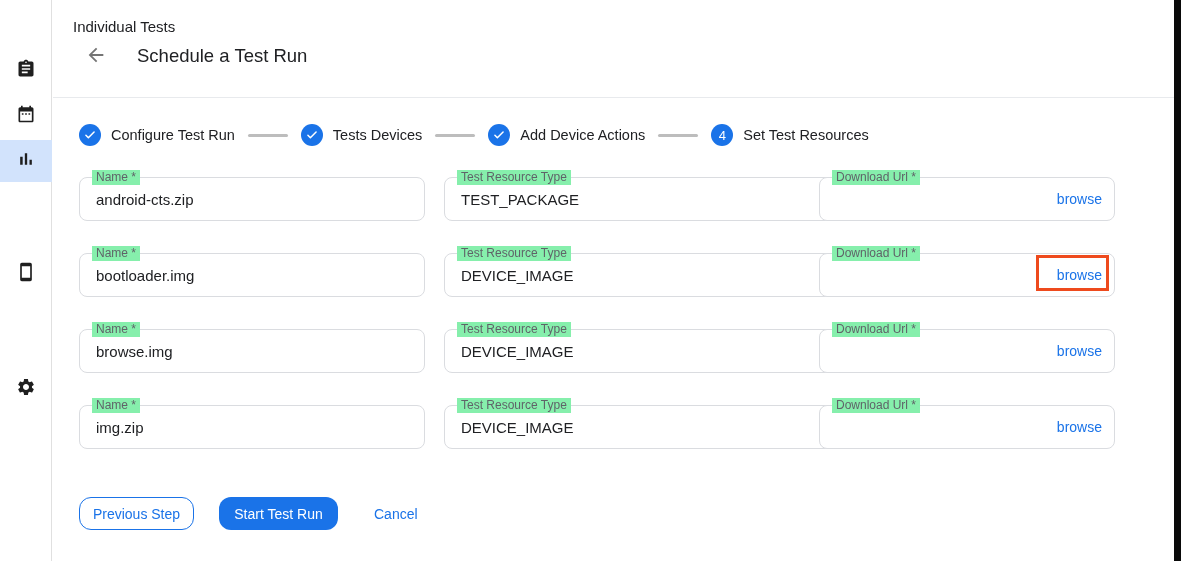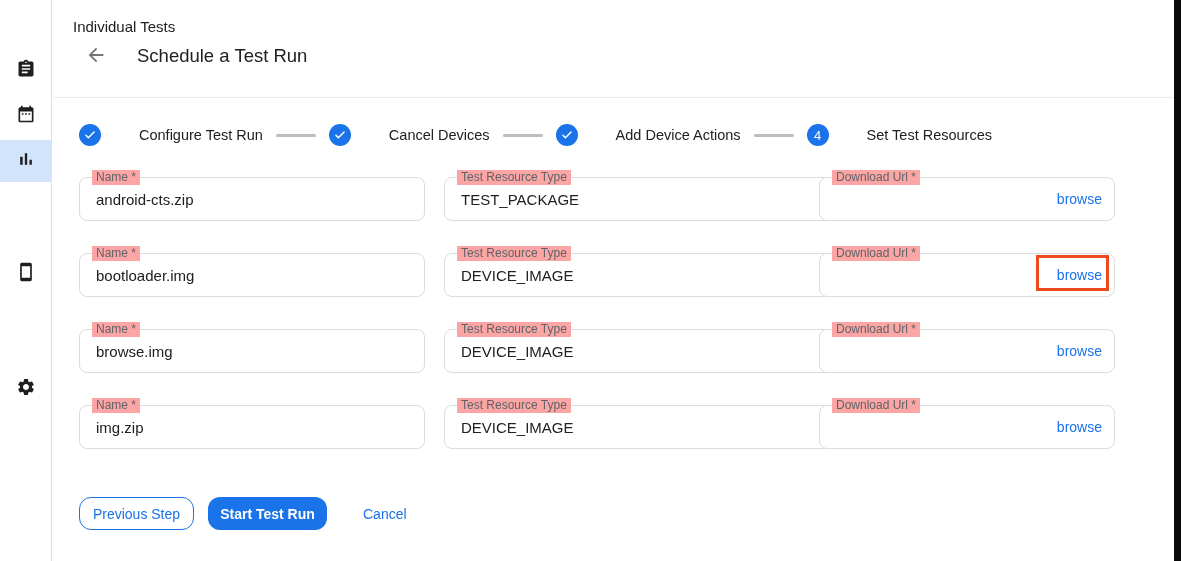--- a/index.html
+++ b/index.html
@@ -22,45 +22,45 @@
   
   .main { position:absolute; left:53px; top:0; right:7px; bottom:0; background:#fff; }
   .breadcrumb { position:absolute; left:20px; top:18px; font-size:15px; color:#202124; }
   .back-btn { position:absolute; left:30px; top:45px; width:26px; height:24px; display:flex; align-items:center; justify-content:center; cursor:pointer; }
   .back-btn svg { width:22px; height:22px; fill:#757575; }
   .page-title { position:absolute; left:84px; top:45px; font-size:18.5px; color:#202124; }
   .header-divider { position:absolute; left:0; right:0; top:97px; border-top:1px solid #e8eaed; }
 
   
   .stepper { position:absolute; left:26px; top:124px; height:22px; display:flex; align-items:center; }
-  .step { display:flex; align-items:center;gap:28px; }
+  .step { display:flex; align-items:center; }
   .step-circle { width:22px; height:22px; border-radius:50%; background:#1a73e8; color:#fff; display:flex; align-items:center; justify-content:center; flex:none; }
   .step-circle svg { width:14px; height:14px; }
   .step-num { font-size:13px; font-weight:500; }
   .step-label { margin-left:10px; font-size:14.5px; font-weight:500; color:#202124; white-space:nowrap; }
   .connector { width:40px; height:3px; border-radius:2px; background:#bdbdbd; margin:0 13px; flex:none; }
 
   
   .form-area { position:absolute; top:177px; left:26px; width:1072px; }
   .form-row { position:relative; height:44px; margin-bottom:32px; }
   .fld { position:absolute; top:0; height:44px; border:1px solid #dadce0; border-radius:8px; background:#fff; }
   .fld-name { left:0; width:346px; }
   .fld-type { left:365px; width:416px; }
   .fld-url  { left:740px; width:296px; }
-  .fld-label { position:absolute; top:-8px; left:12px; background:#fca5a5; padding:0 4px; font-size:12px; color:#5f6368; line-height:15px; white-space:nowrap;text-align:center; }
+  .fld-label { position:absolute; top:-8px; left:12px; background:#86efac; padding:0 4px; font-size:12px; color:#5f6368; line-height:15px; white-space:nowrap;text-align:center; }
   .fld-value { position:absolute; left:16px; right:8px; top:0; bottom:0; display:flex; align-items:center; font-size:15px; color:#202124; white-space:nowrap; overflow:hidden; }
   .fld-url .fld-value { left:12px; right:66px; }
   .browse-link { position:absolute; right:12px; top:0; bottom:0; display:flex; align-items:center; font-size:14px; color:#1a73e8; cursor:pointer; }
   .annotation-box { position:absolute; right:5px; top:1px; width:73px; height:36px; border:3px solid #ee4a1d; z-index:3; pointer-events:none; }
 
   
   .actions { position:absolute; left:26px; top:497px; display:flex; align-items:center; }
   .btn { height:33px; border-radius:12px; font-size:14px; font-weight:500; display:flex; align-items:center; justify-content:center; cursor:pointer; font-family:inherit; }
   .btn-outline { width:115px; background:#fff; border:1px solid #1a73e8; color:#1a73e8; }
-  .btn-fill { width:119px; margin-left:14px; background:#1a73e8; border:none; color:#fff;font-weight:bold; }
+  .btn-fill { width:119px; margin-left:25px; background:#1a73e8; border:none; color:#fff; }
   .btn-text { margin-left:36px; color:#1a73e8; font-size:14px; font-weight:500; cursor:pointer; }
 </style>
 </head>
 <body>
 
 <nav class="sidebar">
   <div class="side-item" style="top:50px">
     <span><svg viewBox="0 0 24 24" width="20" height="20" fill="#1f1f1f">
           <path d="M19 3h-4.18C14.4 1.84 13.3 1 12 1c-1.3 0-2.4.84-2.82 2H5c-1.1 0-2 .9-2 2v14c0 1.1.9 2 2 2h14c1.1 0 2-.9 2-2V5c0-1.1-.9-2-2-2zm-7 0c.55 0 1 .45 1 1s-.45 1-1 1-1-.45-1-1 .45-1 1-1zm2 14H7v-2h7v2zm3-4H7v-2h10v2zm0-4H7V7h10v2z"></path>
         </svg></span>
@@ -109,21 +109,21 @@
         </div>
       <div class="step-label">Configure Test Run</div>
     </div>
     <div class="connector"></div>
     <div class="step">
       <div class="step-circle">
           <svg viewBox="0 0 24 24" fill="none">
             <path d="M5 12.5l4.2 4.2L19 7" stroke="#fff" stroke-width="2.6" stroke-linecap="round" stroke-linejoin="round"></path>
           </svg>
         </div>
-      <div class="step-label">Cancel Devices</div>
+      <div class="step-label">Tests Devices</div>
     </div>
     <div class="connector"></div>
     <div class="step">
       <div class="step-circle">
           <svg viewBox="0 0 24 24" fill="none">
             <path d="M5 12.5l4.2 4.2L19 7" stroke="#fff" stroke-width="2.6" stroke-linecap="round" stroke-linejoin="round"></path>
           </svg>
         </div>
       <div class="step-label">Add Device Actions</div>
     </div>

